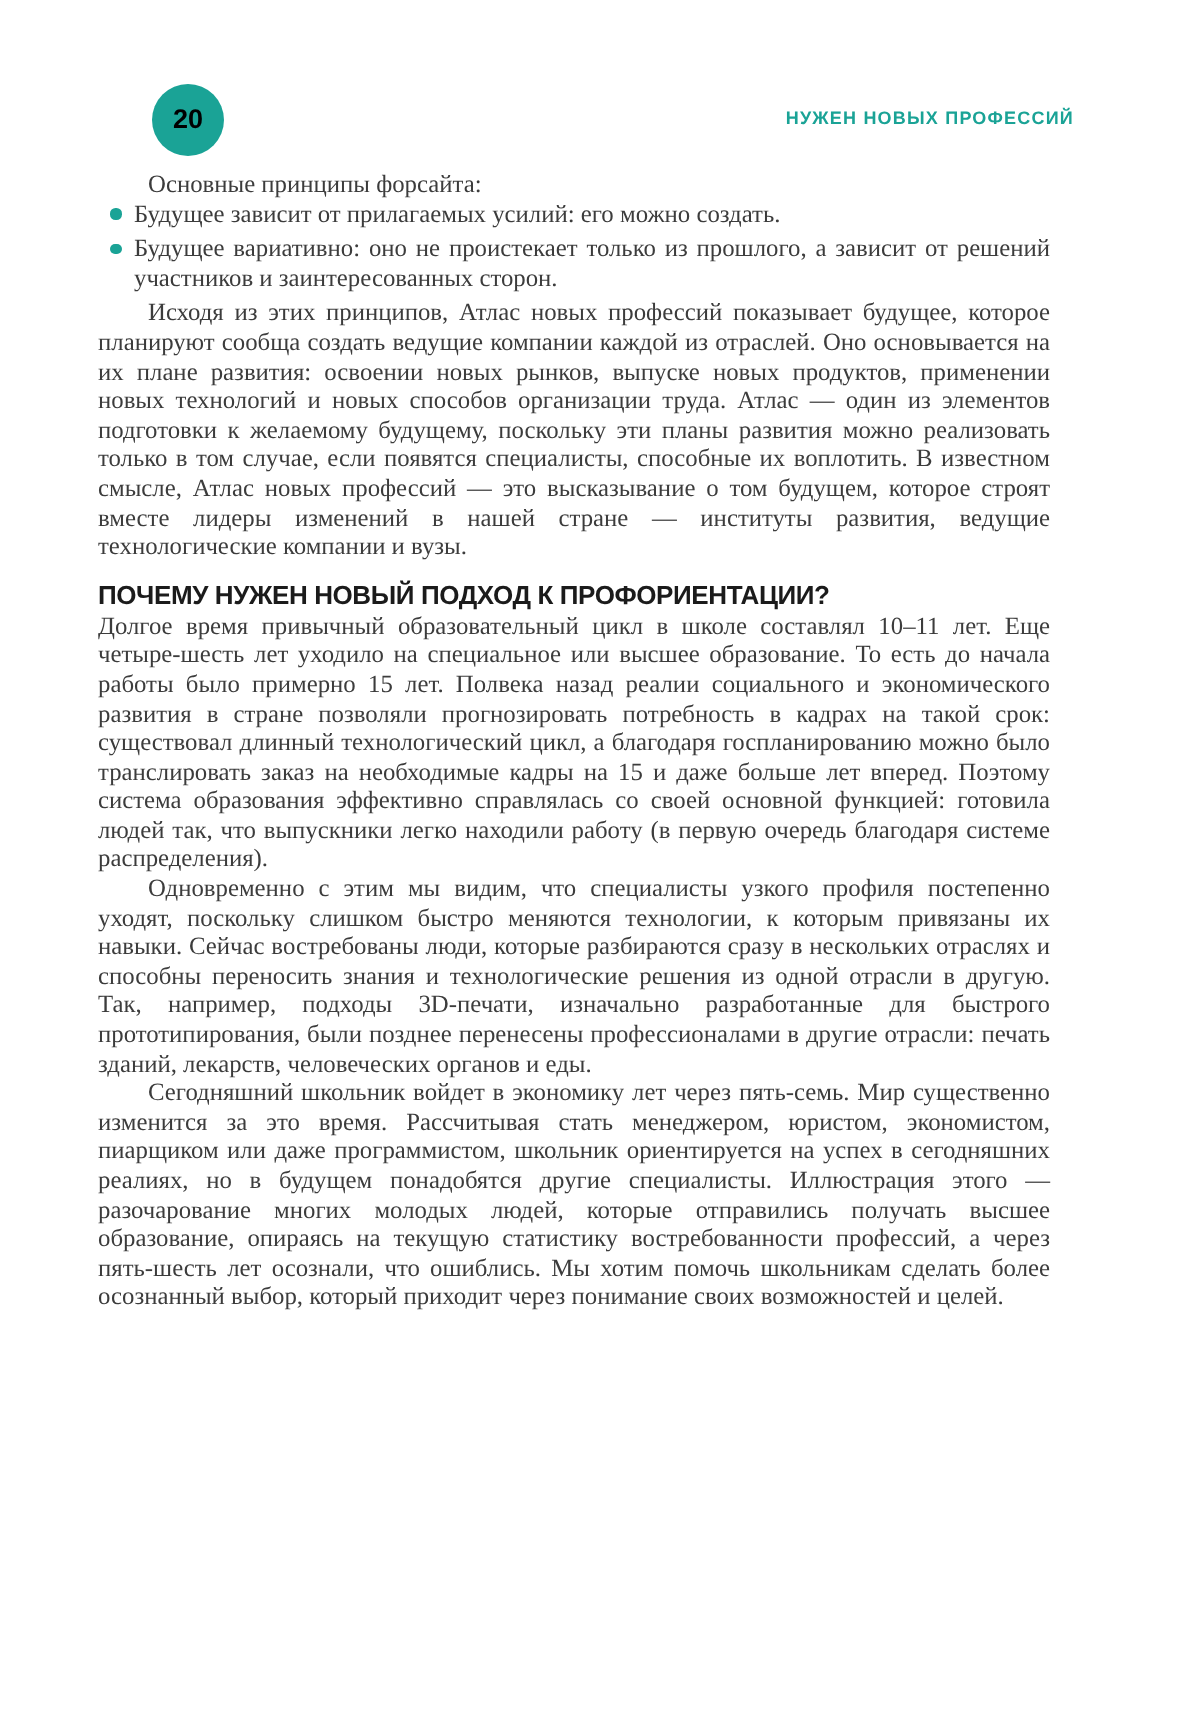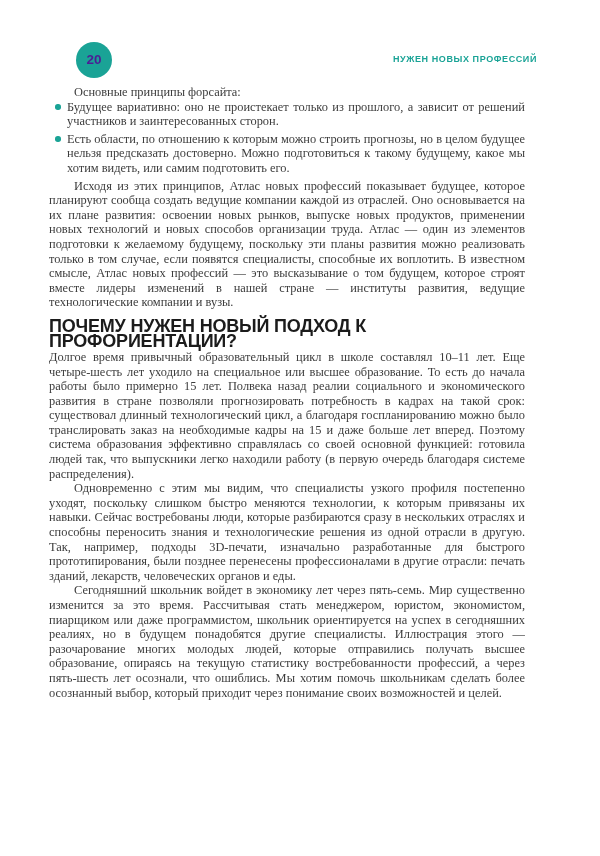--- a/index.html
+++ b/index.html
@@ -17,21 +17,21 @@
     top: 42px;
     width: 36px;
     height: 36px;
     border-radius: 50%;
     background: #1AA396;
     display: flex;
     align-items: center;
     justify-content: center;
   }
   .badge span {
-    color: #4c1d95;
+    color: #000000;
     font-family: "Liberation Sans", sans-serif;
     font-weight: bold;
     font-size: 13.5px;
     line-height: 1;
   }
   .running-header {
     position: absolute;
     top: 54px;
     right: 63px;
     color: #1AA396;
@@ -67,21 +67,21 @@
     height: 5.5px;
     border-radius: 50%;
     background: #1AA396;
   }
   .lead { margin-top: 13px; }
   .indent { text-indent: 25px; }
   .section-heading {
     margin: 9px 0 1px 0;
     font-family: "Liberation Sans", sans-serif;
     font-weight: bold;
-    font-size: 18px;
+    font-size: 13px;
     letter-spacing: -0.2px;
     line-height: 15px;
     color: #1b1b1b;
     text-align: left;
   }
 </style>
 </head>
 <body>
 
 <div class="page">
@@ -92,25 +92,25 @@
 
   <div class="running-header">НУЖЕН НОВЫХ ПРОФЕССИЙ</div>
 
   <div class="content">
 
     <p class="intro">Основные принципы форсайта:</p>
 
     <ul class="bullets">
       <li>
         <span class="dot"></span>
-        <span>Будущее вариативно: оно не проистекает только из прошлого, а зависит от решений участников и заинтересованных сторон.</span>
+        <span>Будущее зависит от прилагаемых усилий: его можно создать.</span>
       </li>
       <li>
         <span class="dot"></span>
-        <span>Есть области, по отношению к которым можно строить прогнозы, но в целом будущее нельзя предсказать достоверно. Можно подготовиться к такому будущему, какое мы хотим видеть, или самим подготовить его.</span>
+        <span>Будущее вариативно: оно не проистекает только из прошлого, а зависит от решений участников и заинтересованных сторон.</span>
       </li>
     </ul>
 
     <p class="lead indent">Исходя из этих принципов, Атлас новых профессий показывает будущее, которое планируют сообща создать ведущие компании каждой из отраслей. Оно основывается на их плане развития: освоении новых рынков, выпуске новых продуктов, применении новых технологий и новых способов организации труда. Атлас — один из элементов подготовки к желаемому будущему, поскольку эти планы развития можно реализовать только в том случае, если появятся специалисты, способные их воплотить. В известном смысле, Атлас новых профессий — это высказывание о том будущем, которое строят вместе лидеры изменений в нашей стране — институты развития, ведущие технологические компании и вузы.</p>
 
     <h2 class="section-heading">ПОЧЕМУ НУЖЕН НОВЫЙ ПОДХОД К ПРОФОРИЕНТАЦИИ?</h2>
 
     <p>Долгое время привычный образовательный цикл в школе составлял 10–11 лет. Еще четыре-шесть лет уходило на специальное или высшее образование. То есть до начала работы было примерно 15 лет. Полвека назад реалии социального и экономического развития в стране позволяли прогнозировать потребность в кадрах на такой срок: существовал длинный технологический цикл, а благодаря госпланированию можно было транслировать заказ на необходимые кадры на 15 и даже больше лет вперед. Поэтому система образования эффективно справлялась со своей основной функцией: готовила людей так, что выпускники легко находили работу (в первую очередь благодаря системе распределения).</p>
 
 

